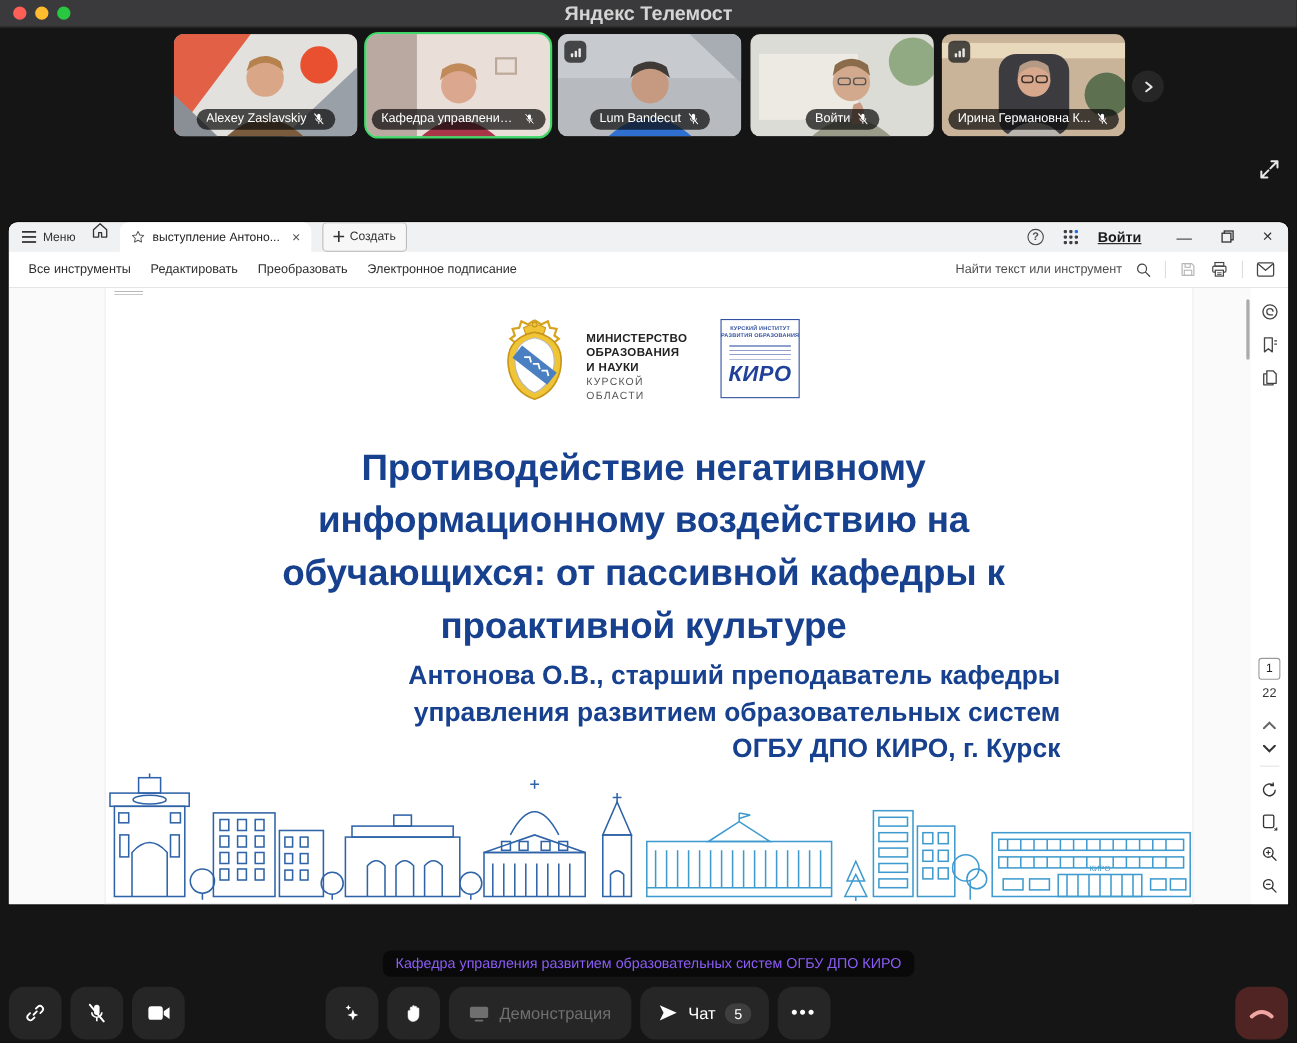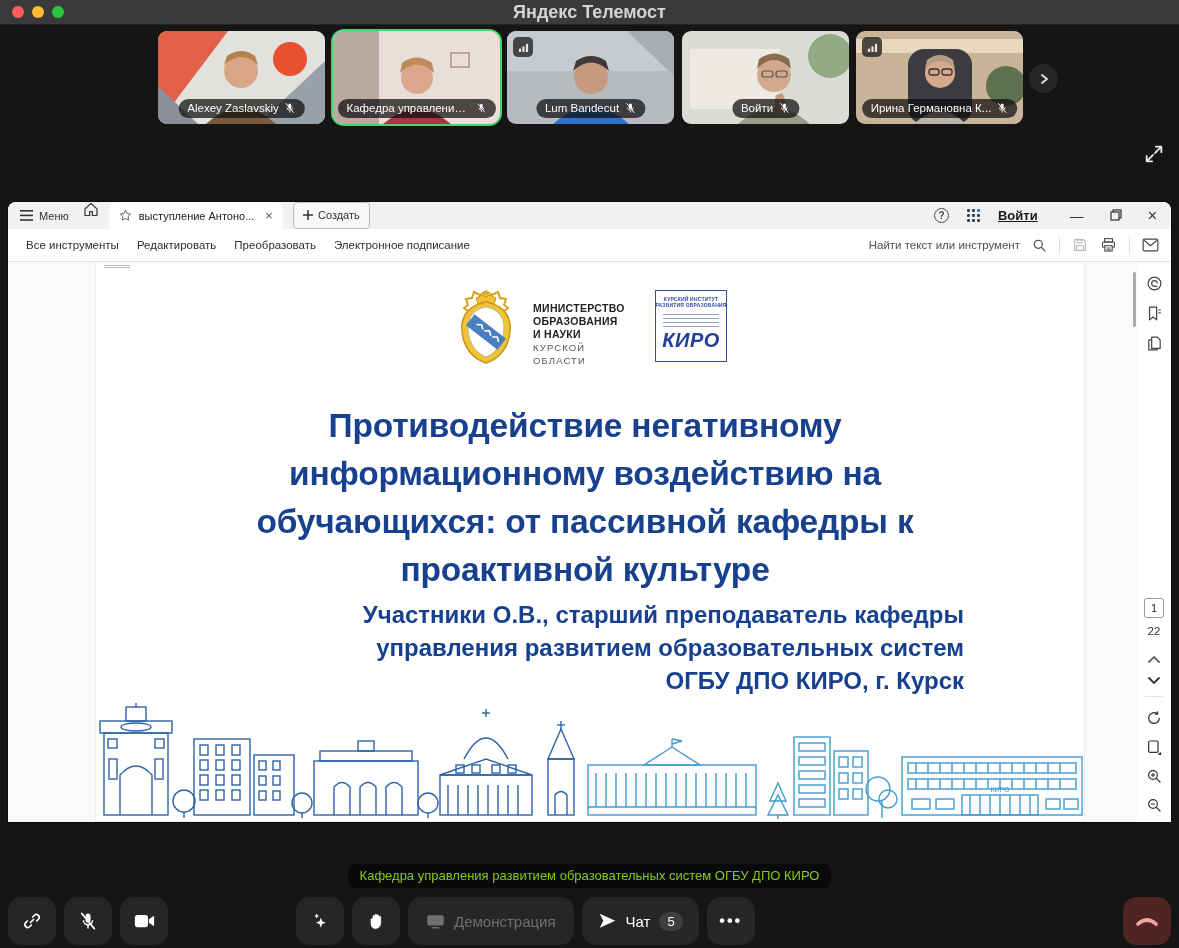--- a/index.html
+++ b/index.html
@@ -72,21 +72,21 @@
   .kiro-fineprint{width:56px;height:16px;margin-top:3px;background:repeating-linear-gradient(0deg,#8fa0cf 0 1px,transparent 1px 4px);}
   .kiro-word{margin-top:2px;font-size:20px;font-weight:bold;font-style:italic;color:#21409a;letter-spacing:.5px;}
 
   .slide-title{position:absolute;top:140px;left:0;right:10px;text-align:center;color:#17418e;font-weight:bold;font-size:33.5px;line-height:48px;letter-spacing:-.2px;}
   .slide-title span{display:block;}
   .slide-subtitle{position:absolute;top:336px;left:230px;right:120px;text-align:right;color:#17418e;font-weight:bold;font-size:24px;line-height:33px;}
   .slide-subtitle span{display:block;}
   .skyline{position:absolute;bottom:0;left:0;}
 
   
-  .caption-pill{position:absolute;top:864px;left:50%;transform:translateX(-50%);background:rgba(8,8,8,.88);color:#84cc16;font-size:13px;padding:4px 12px 5px;border-radius:7px;white-space:nowrap;text-align:right;}
+  .caption-pill{position:absolute;top:864px;left:50%;transform:translateX(-50%);background:rgba(8,8,8,.88);color:#8b5cf6;font-size:13px;padding:4px 12px 5px;border-radius:7px;white-space:nowrap;text-align:right;}
 
   
   .controls{position:absolute;top:897px;left:0;right:0;height:48px;}
   .cbtn{height:48px;border-radius:14px;background:#262626;display:flex;align-items:center;justify-content:center;gap:9px;color:#fff;cursor:pointer;border:none;}
   .cbtn.square{width:48px;}
   .left-group{position:absolute;left:8px;top:0;display:flex;gap:8px;}
   .mid-group{position:absolute;left:296px;top:0;display:flex;gap:8px;}
   .cbtn .lbl{font-size:15px;}
   .cbtn.disabled{color:#6f6f6f;cursor:default;}
   .count-pill{background:#3e3e3e;color:#fff;font-size:13px;border-radius:11px;padding:2px 8px;}
@@ -379,21 +379,21 @@
         </div>
 
         <div class="slide-title">
           <span>Противодействие негативному</span>
           <span>информационному воздействию на</span>
           <span>обучающихся: от пассивной кафедры к</span>
           <span>проактивной культуре</span>
         </div>
 
         <div class="slide-subtitle">
-          <span>Участники О.В., старший преподаватель кафедры</span>
+          <span>Антонова О.В., старший преподаватель кафедры</span>
           <span>управления развитием образовательных систем</span>
           <span>ОГБУ ДПО КИРО, г. Курск</span>
         </div>
 
         <svg class="skyline" width="990" height="118" viewBox="0 0 990 118">
           <g fill="none" stroke="#2e63a8" stroke-width="1.4">
 
             <rect x="4" y="18" width="72" height="12"></rect>
               <ellipse cx="40" cy="24" rx="15" ry="4"></ellipse>
             <rect x="30" y="4" width="20" height="14"></rect>

